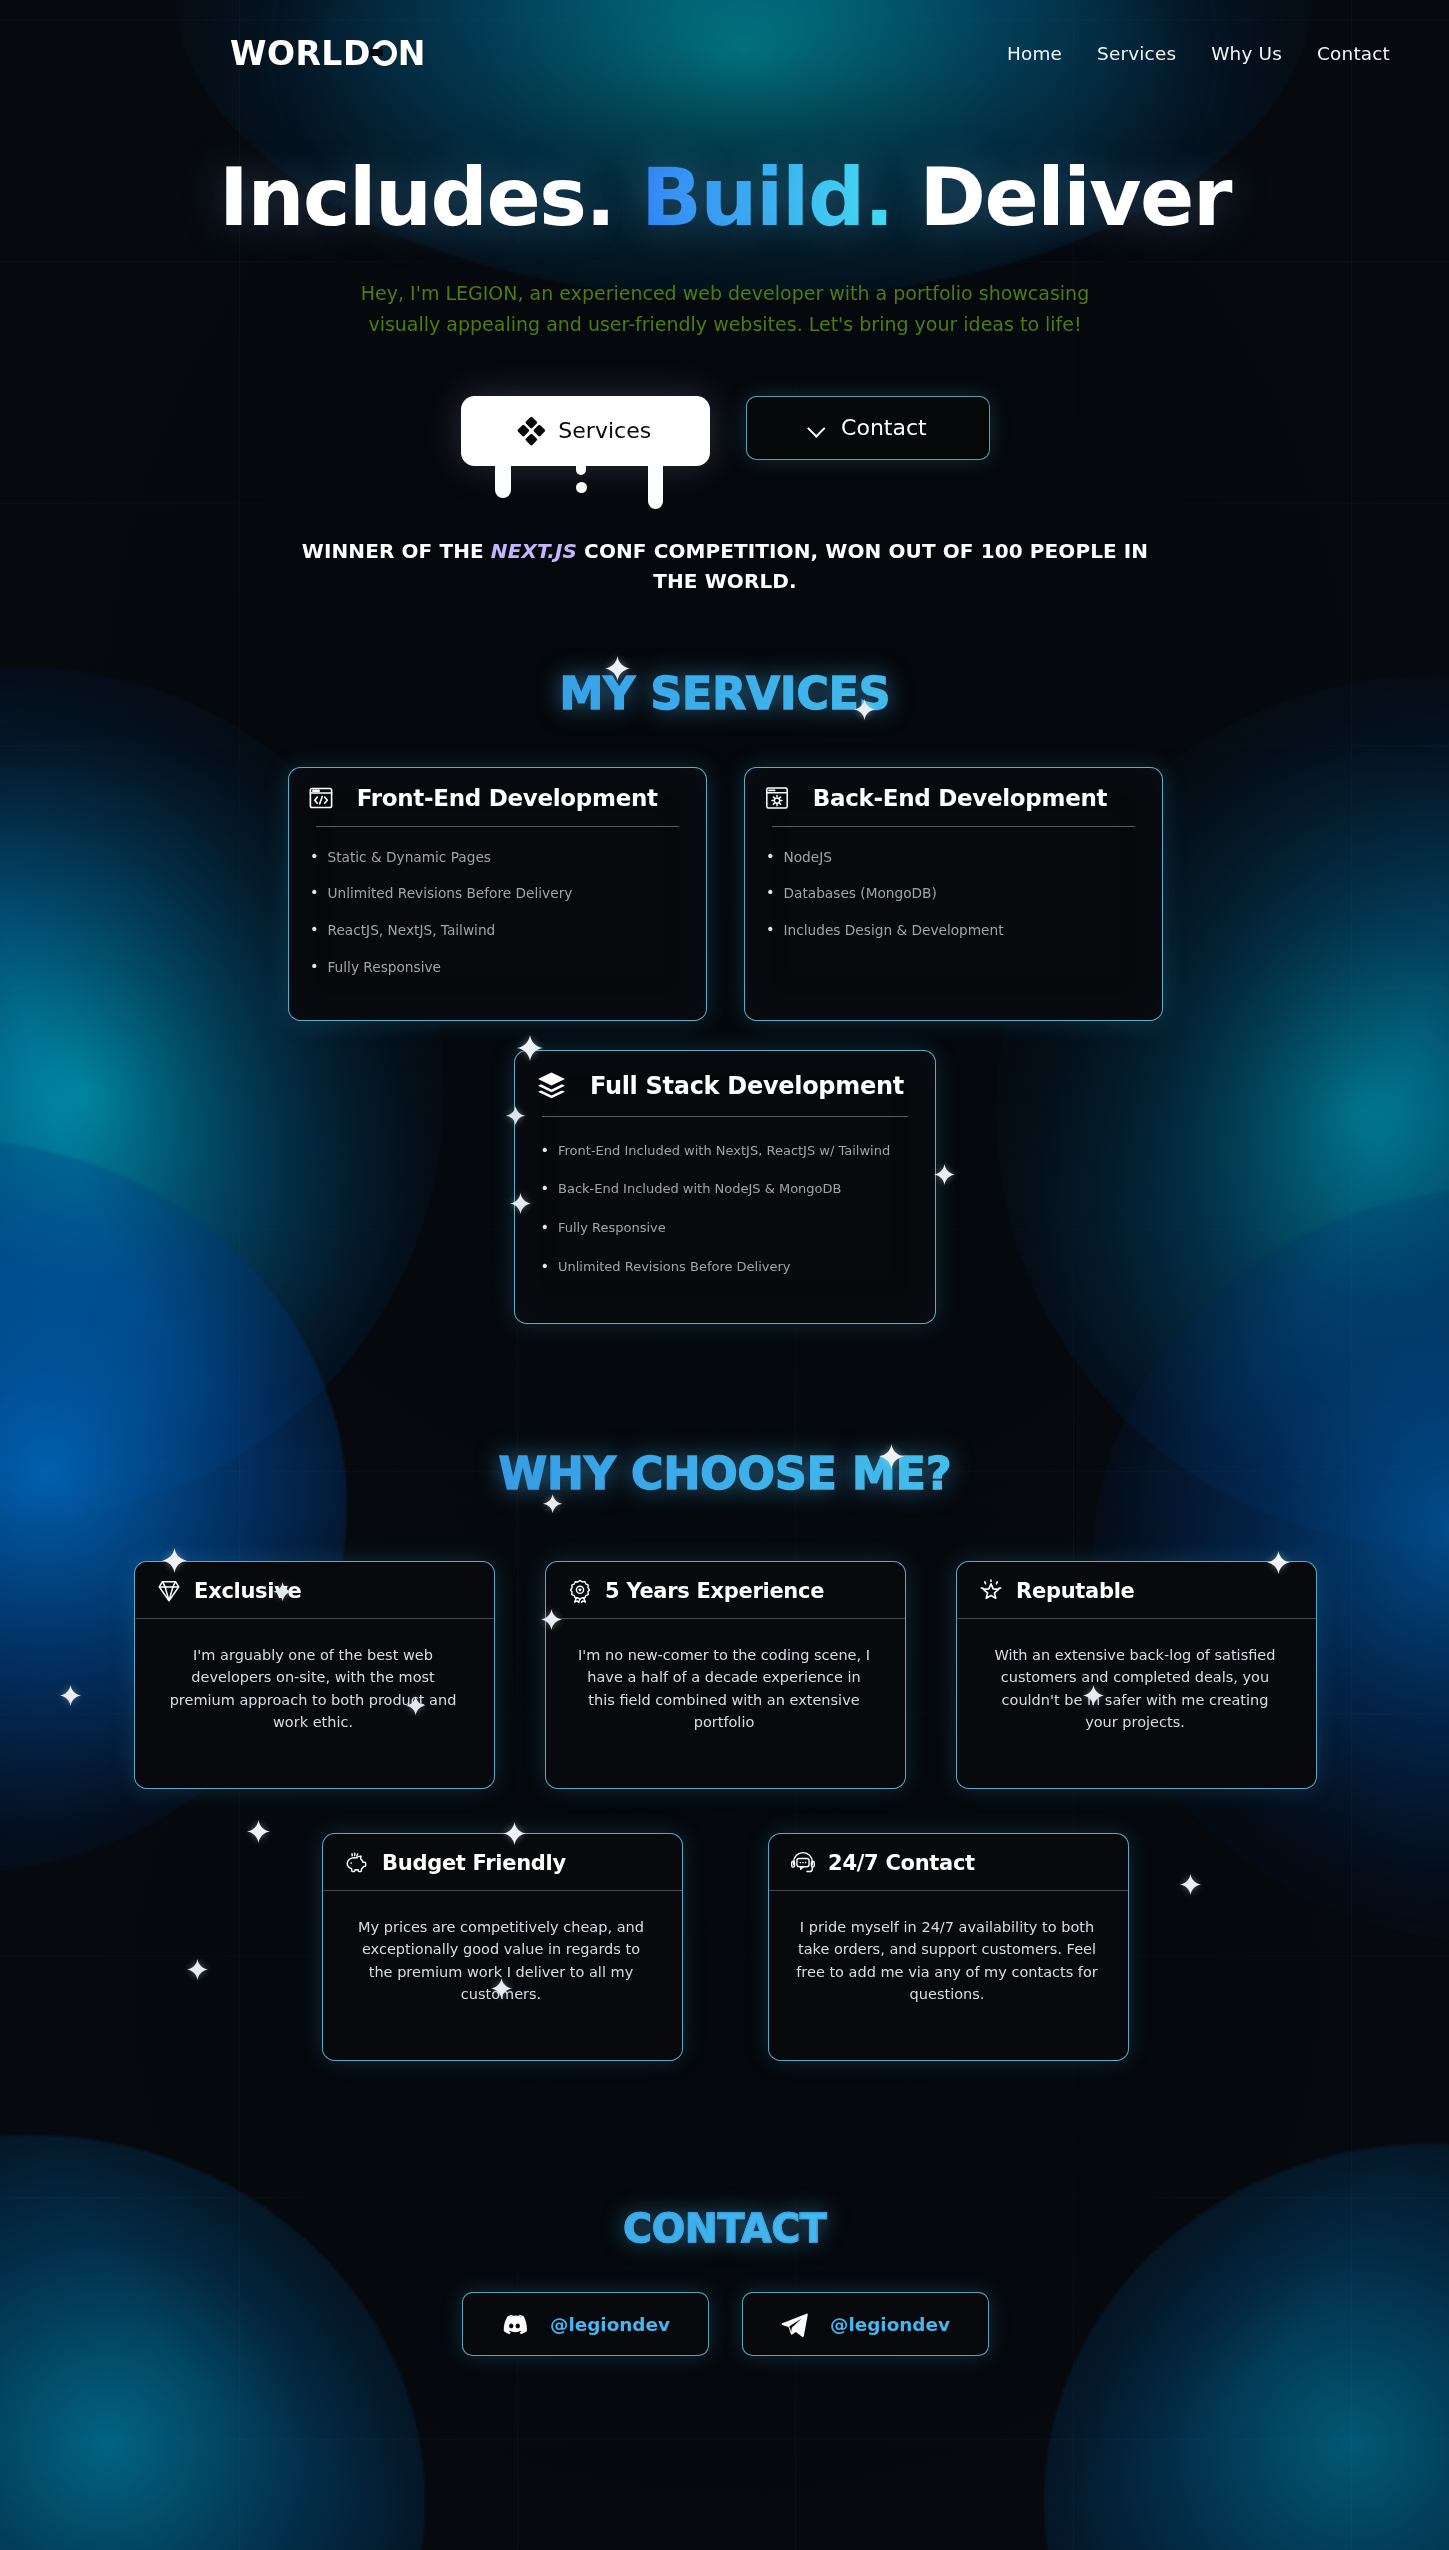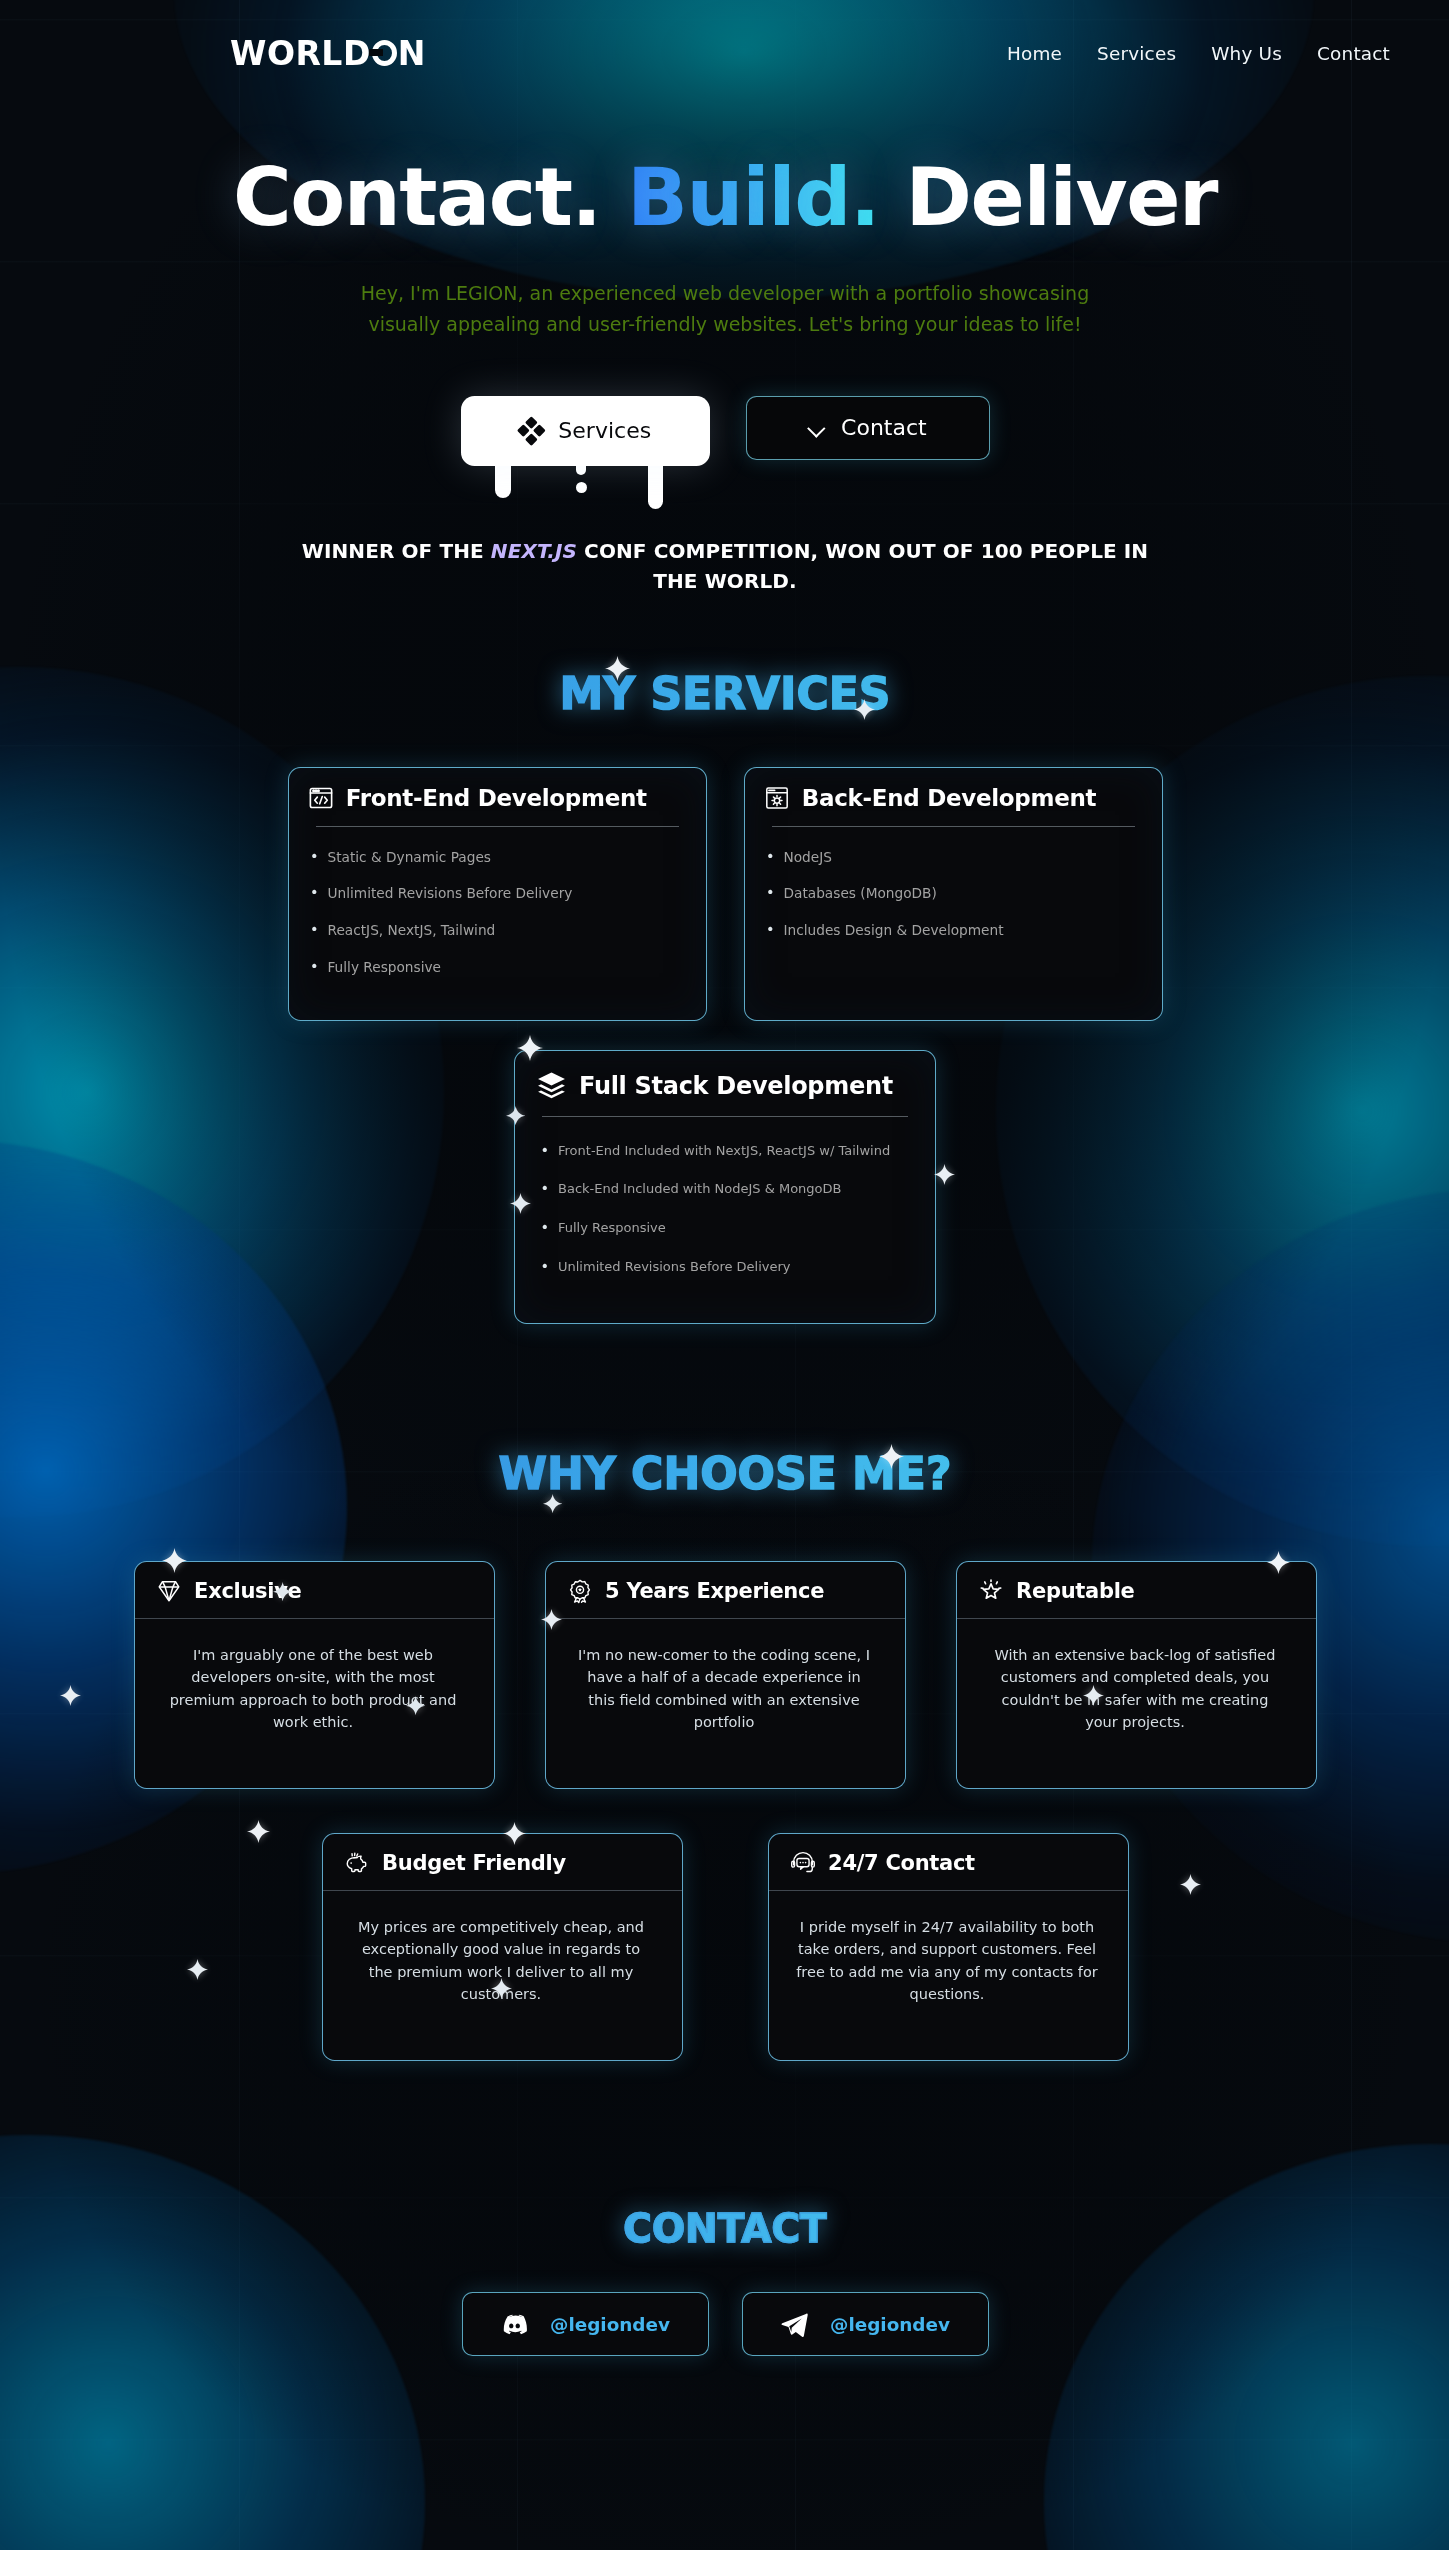--- a/index.html
+++ b/index.html
@@ -173,21 +173,21 @@
     display:flex;justify-content:center;gap:37px;margin-top:48px;
   }
   .card{
     background:#08090c;
     border:1px solid rgba(110,200,235,.85);
     border-radius:12.6px;
     box-shadow:0 0 25px rgba(60,170,215,.22), inset 0 0 39px rgba(10,25,40,.4);
     position:relative;
   }
   .card-head{
-    display:flex;align-items:center;gap:12px;
+    display:flex;align-items:center;gap:23px;
     padding:17.4px 19.3px 14.5px 19.3px;
   }
   .card-head h3{
     font-family:"DejaVu Sans",sans-serif;
     font-size:23px;font-weight:800;letter-spacing:-0.3px;color:#fff;
   }
   .card-rule{
     height:1px;background:rgba(190,205,215,.42);
     margin:0 27px 0 27px;
   }
@@ -284,21 +284,21 @@
     </div>
     <nav class="nav">
       <a href="#">Home</a>
       <a href="#">Services</a>
       <a href="#">Why Us</a>
       <a href="#">Contact</a>
     </nav>
   </header>
 
   <section class="hero">
-    <h1><span>Contact. </span><span class="accent">Build.</span><span> Deliver</span></h1>
+    <h1><span>Includes. </span><span class="accent">Build.</span><span> Deliver</span></h1>
     <p>Hey, I'm LEGION, an experienced web developer with a portfolio showcasing visually appealing and user-friendly websites. Let's bring your ideas to life!</p>
 
     <div class="cta-row">
       <div class="btn-services-wrap">
         <div class="drip drip-a"></div>
         <div class="drip drip-b"></div>
         <div class="drip drip-dot"></div>
         <div class="drip drip-c"></div>
         <button class="btn-services">
           <span class="icon-diamonds">

